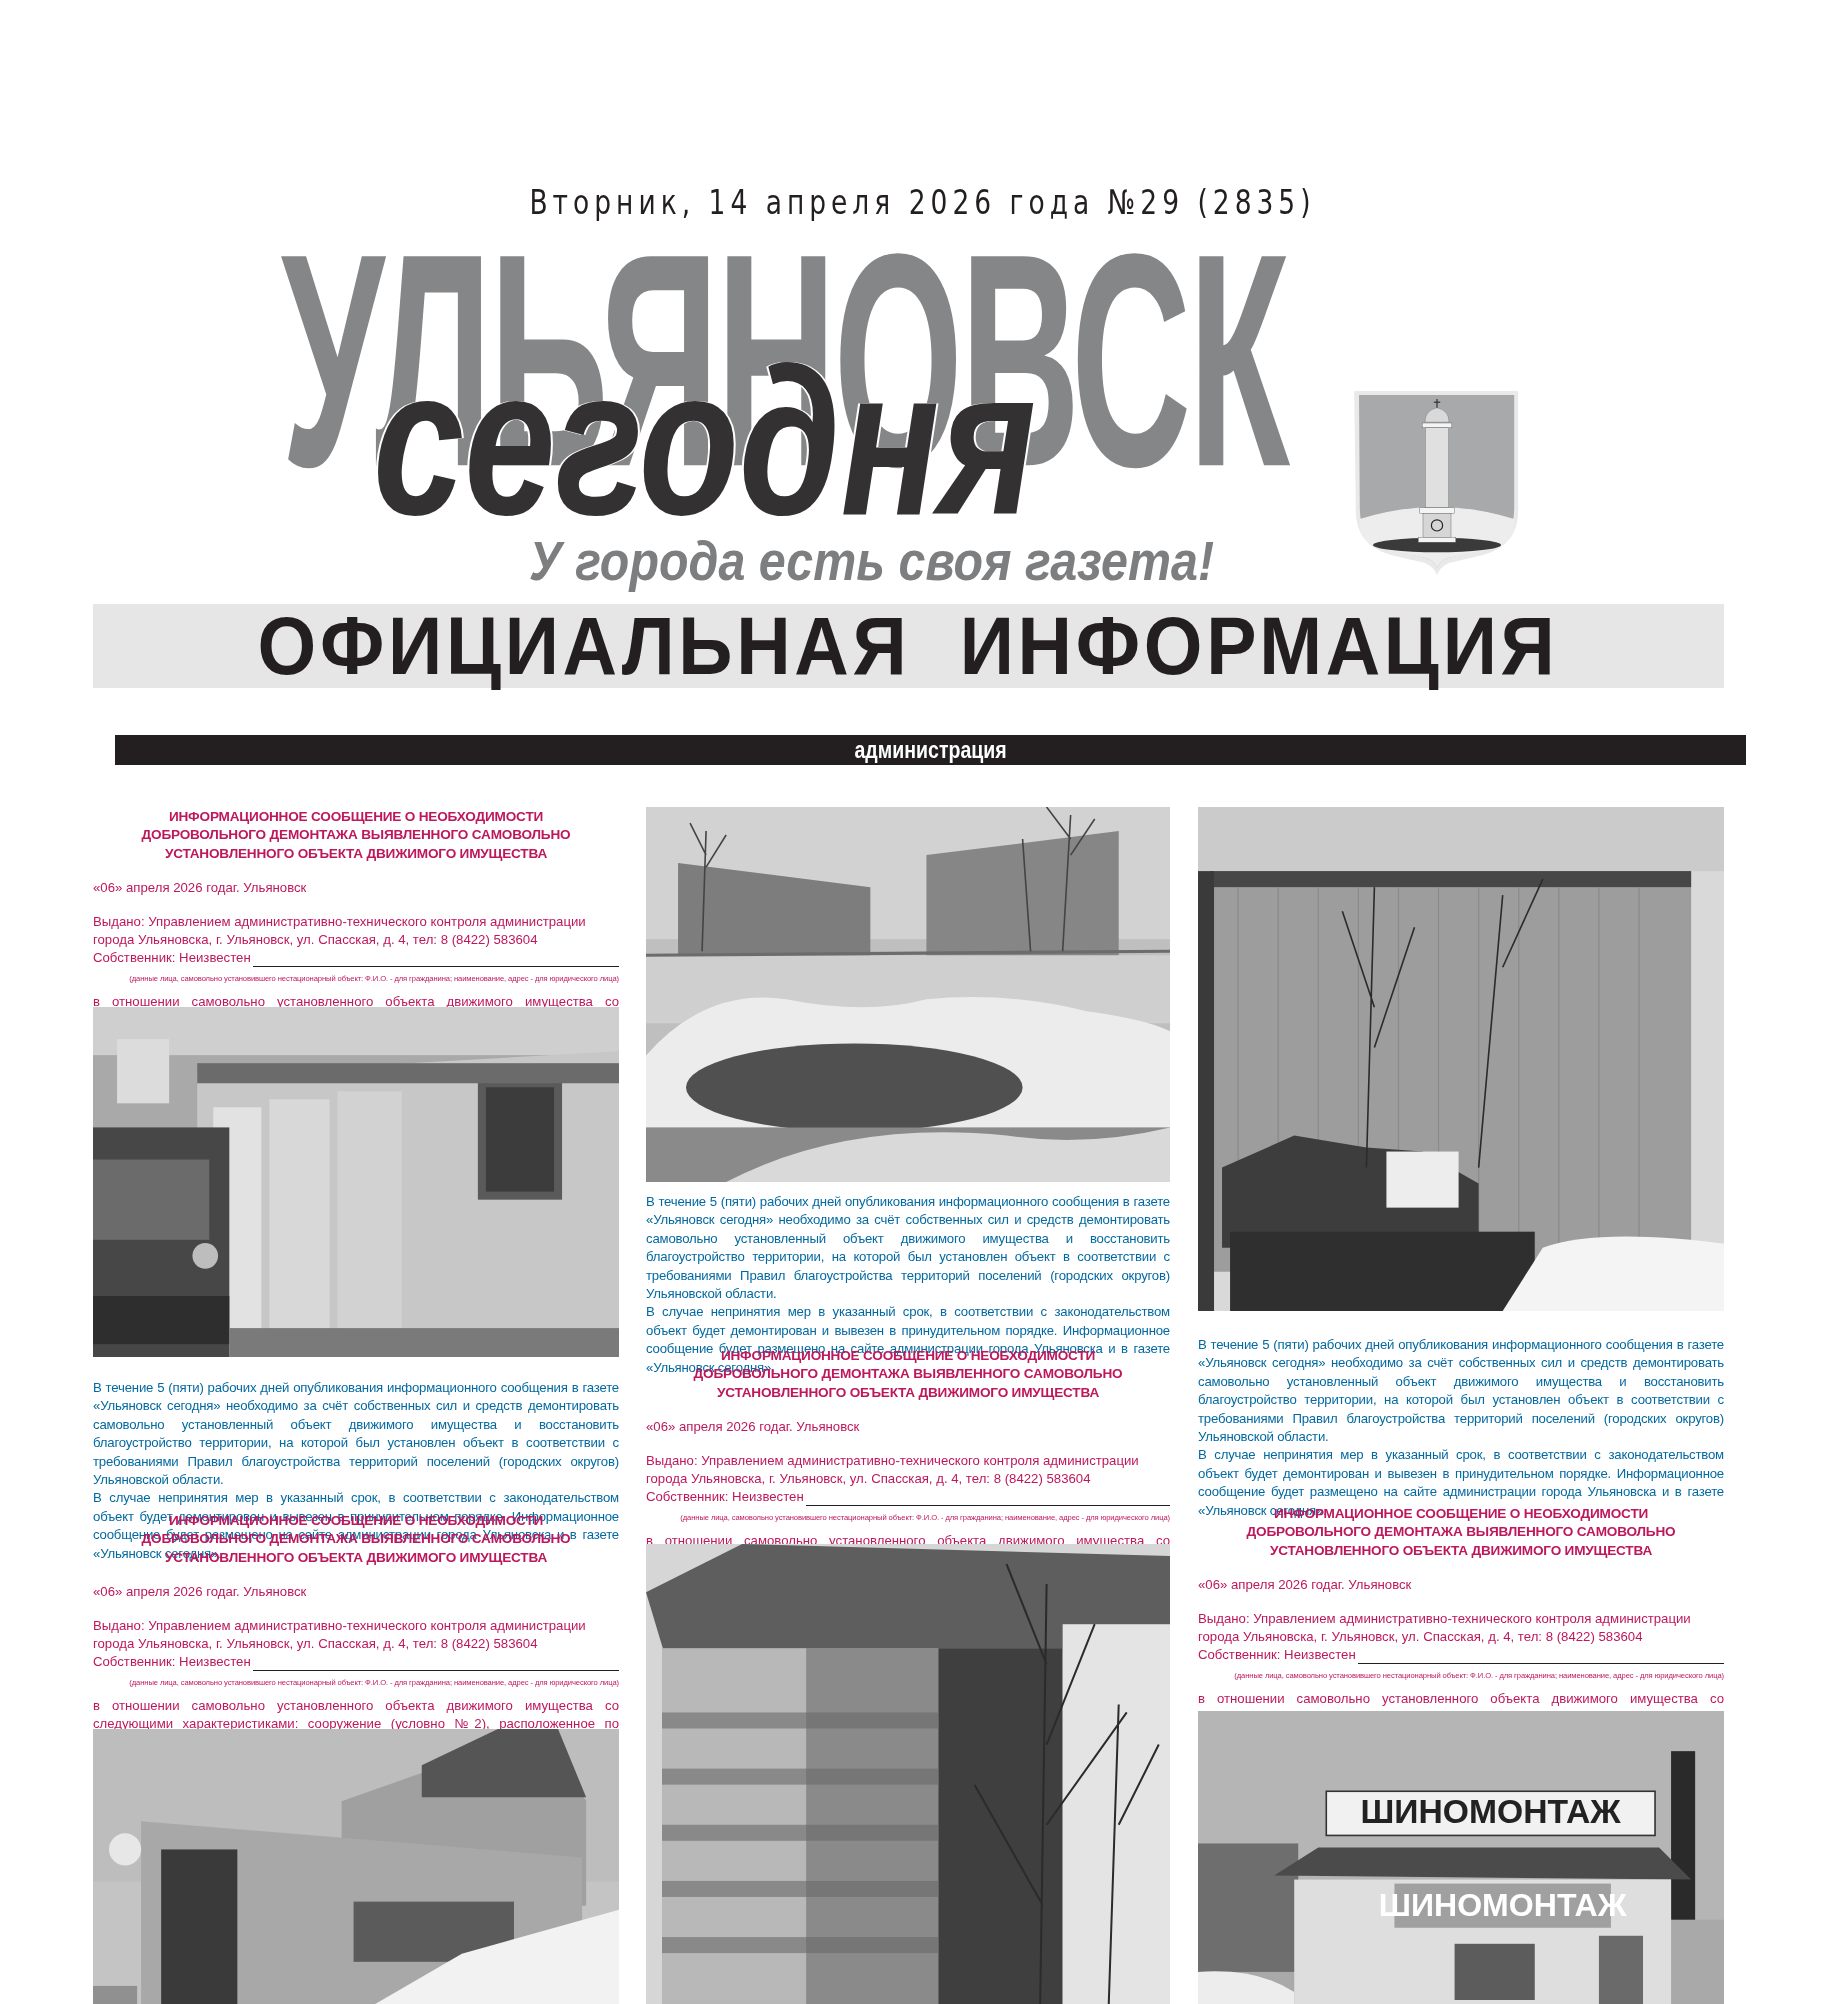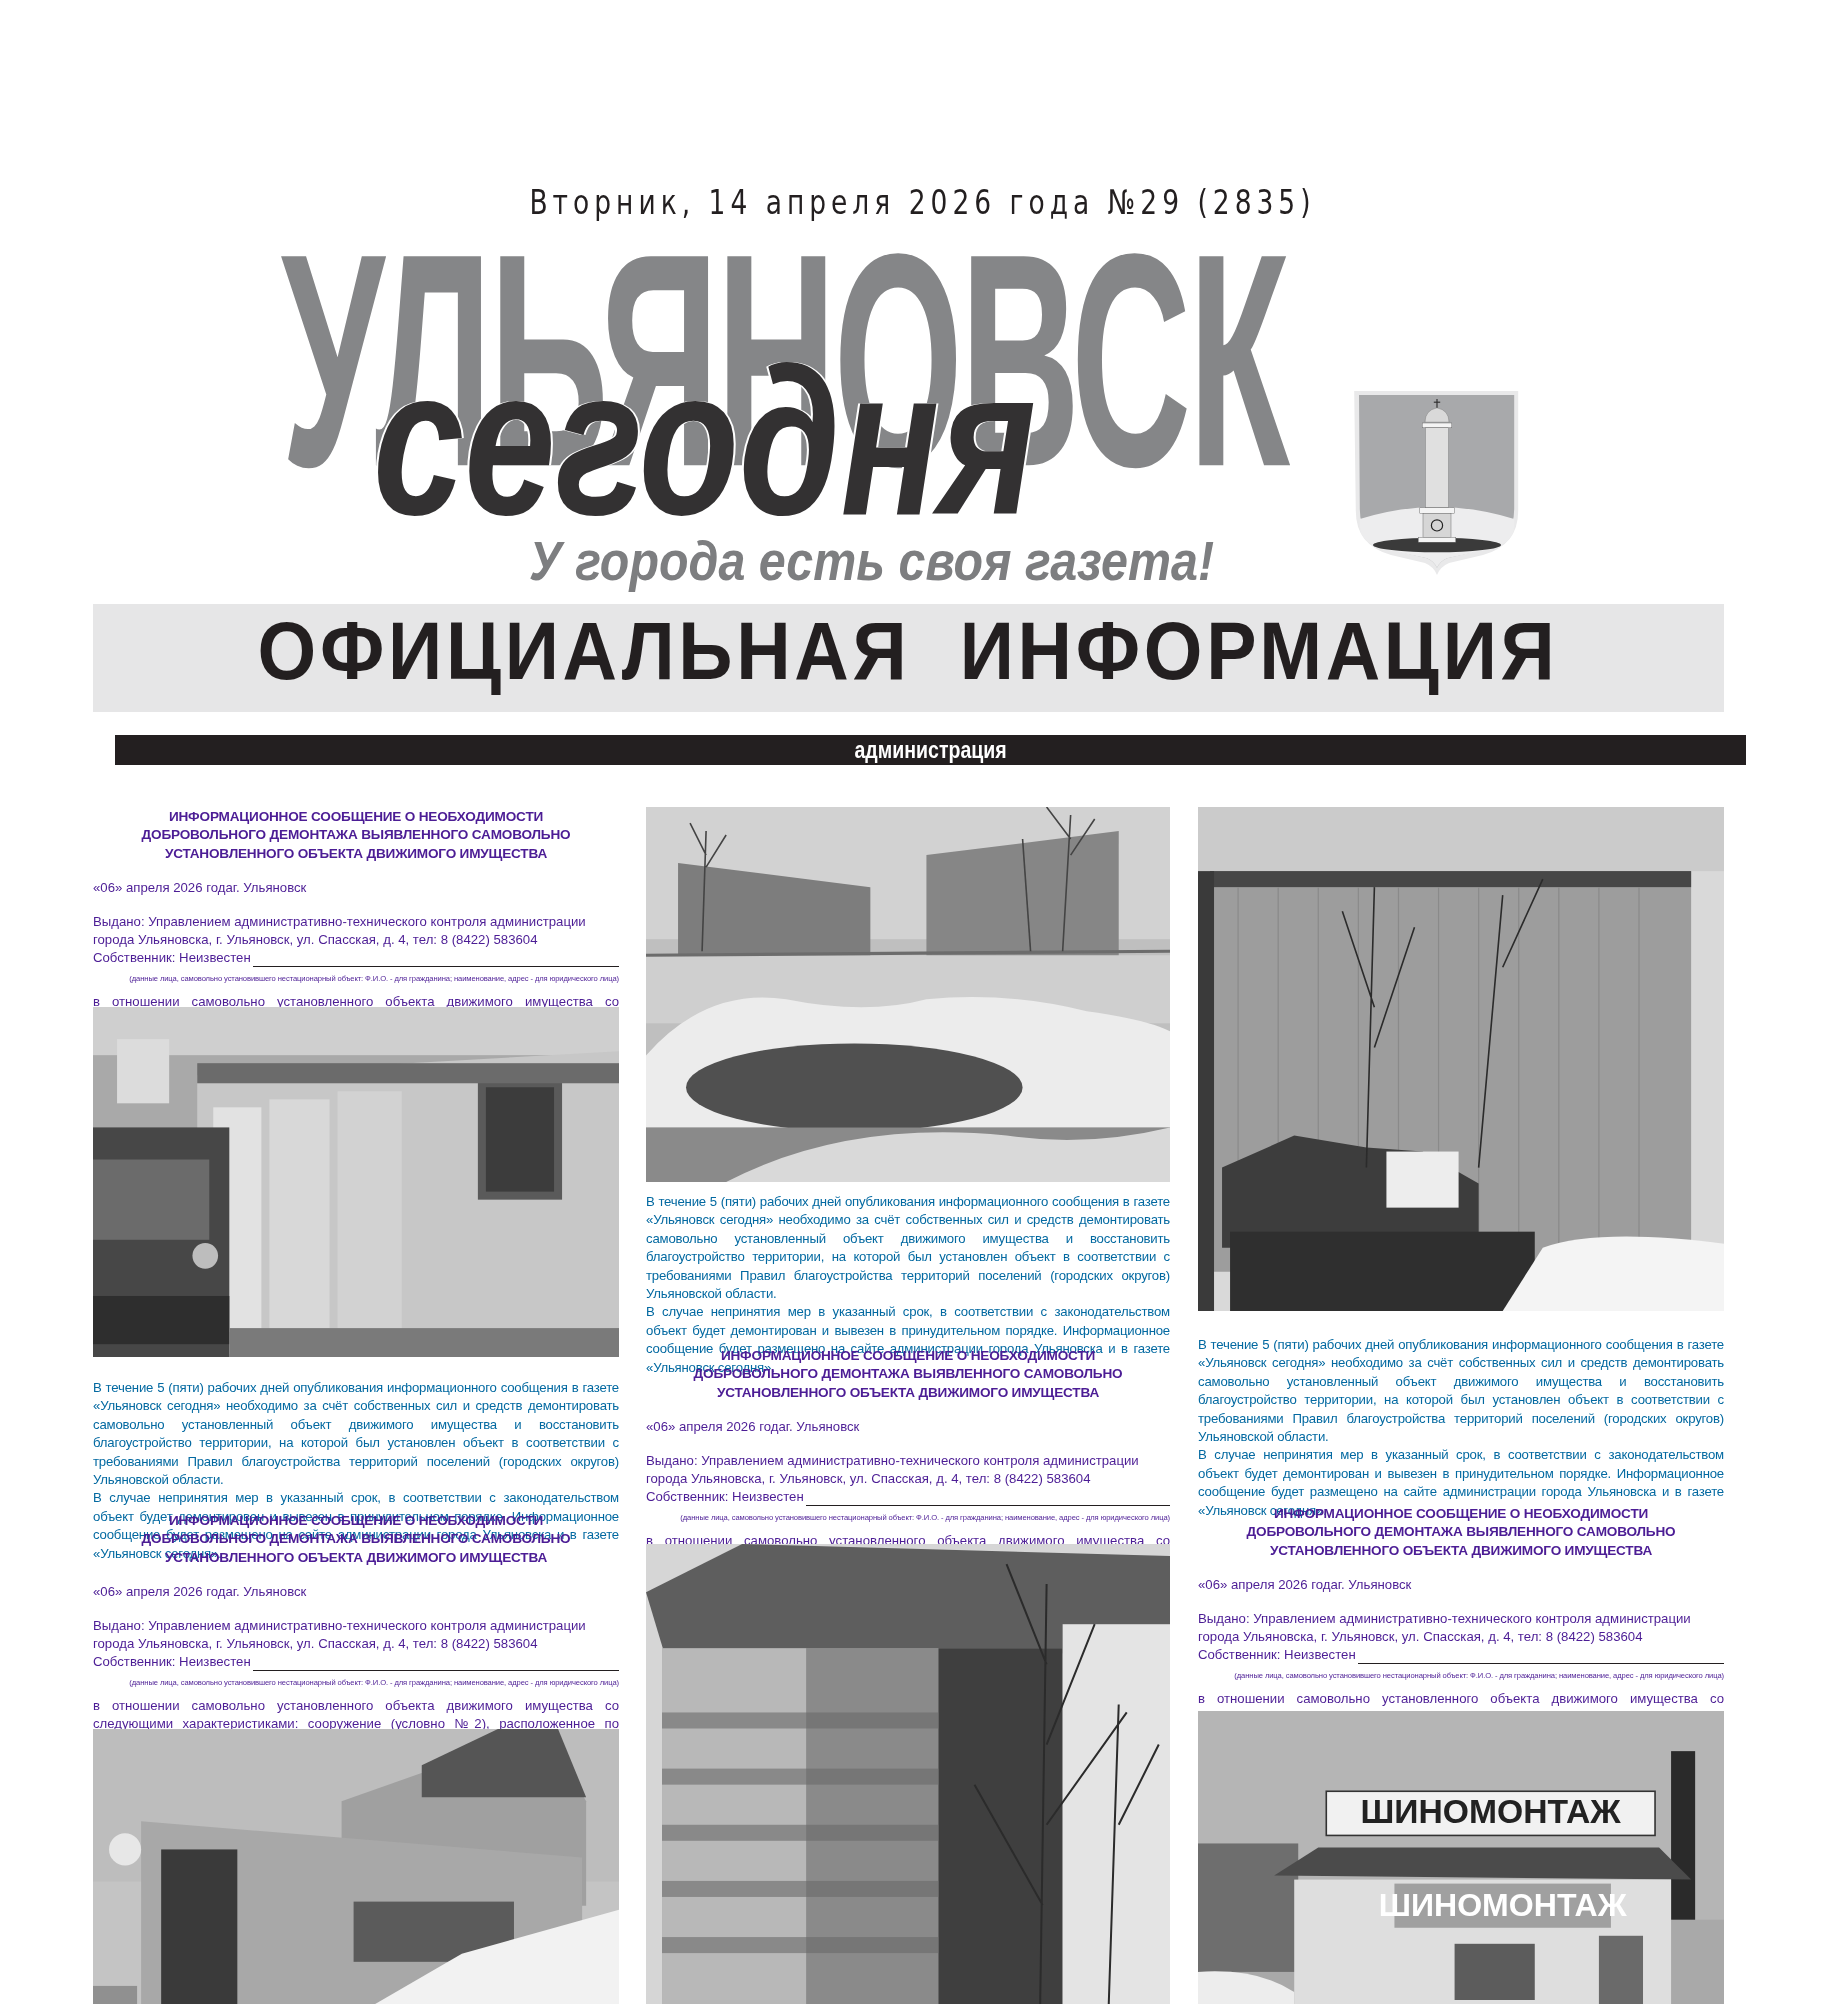--- a/index.html
+++ b/index.html
@@ -28,35 +28,35 @@
   .tagline {
     position: absolute; left: 529px; top: 529px; width: 842px;
     font-family: "Liberation Sans", sans-serif; font-style: italic; font-weight: bold; color: #7d7e80;
     font-size: 55px; white-space: nowrap;
     transform: scaleX(0.88); transform-origin: left top;
   }
   .coat {
     position: absolute; left: 1351px; top: 387px; width: 172px; height: 188px;
   }
   .banner {
-    position: absolute; left: 93px; top: 604px; width: 1631px; height: 108px;
-    background: #e6e6e7; display: flex; align-items: flex-start; justify-content: center;
+    position: absolute; left: 93px; top: 604px; width: 1631px; height: 84px;
+    background: #e6e6e7; display: flex; align-items: center; justify-content: center;
   }
   .banner span {
     font-family: "Liberation Sans", sans-serif; font-weight: bold; font-size: 82px;
     color: #231f20; letter-spacing: 4px; white-space: pre;
     transform: scaleX(0.92); display: inline-block;
   }
   .section-bar {
     position: absolute; left: 93px; top: 735px; width: 1631px; height: 30px;
     background: #231f20; display: flex; align-items: center; justify-content: center; margin-left: 22px;
   }
   .section-bar span { color: #ffffff; font-weight: bold; font-size: 23px; transform: scaleX(0.85); display: inline-block; }
 
-  .notice { position: absolute; width: 526px; font-size: 13.2px; line-height: 18px; color: #4c1d95; }
+  .notice { position: absolute; width: 526px; font-size: 13.2px; line-height: 18px; color: #be185d; }
   .notice .n-title {
     text-align: center; font-weight: bold; font-size: 13.6px; line-height: 18.4px; padding: 0 16px;
     letter-spacing: -0.2px;
   }
   .notice .n-dateline { display: flex; margin-top: 16px; }
   .notice .n-issued { margin-top: 16px; }
   .notice .n-owner { display: flex; align-items: flex-end; }
   .notice .n-owner .line { flex: 1; border-bottom: 1.2px solid #231f20; margin-left: 2.4px; height: 14.4px; }
   .notice .n-owner-hint { font-size: 7.6px; line-height: 10.4px; text-align: right; margin-top: 7px; letter-spacing: -0.1px; }
   .notice .n-object { margin-top: 8px; text-align: justify; }

